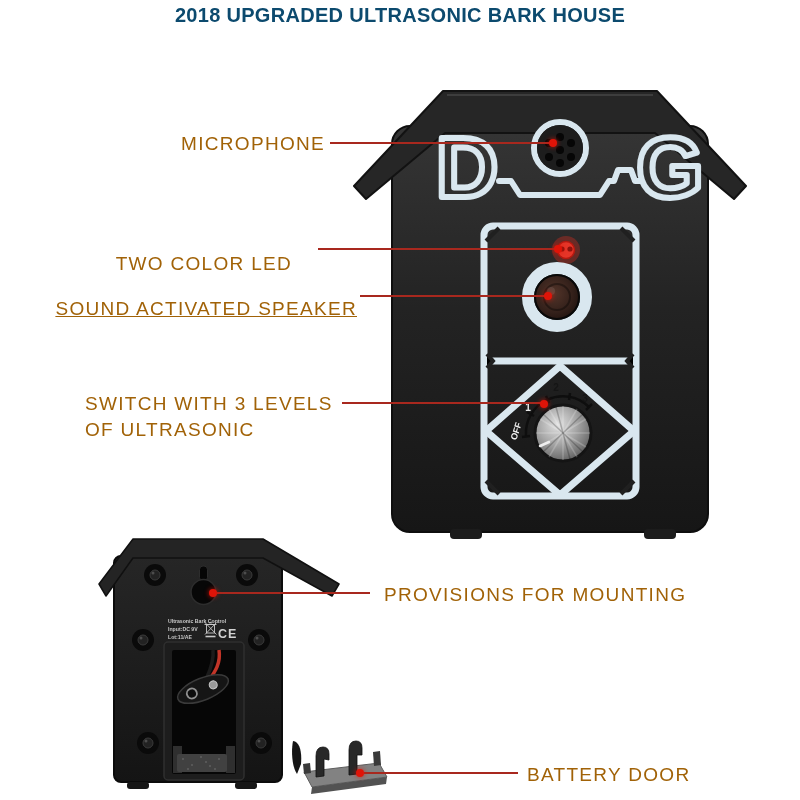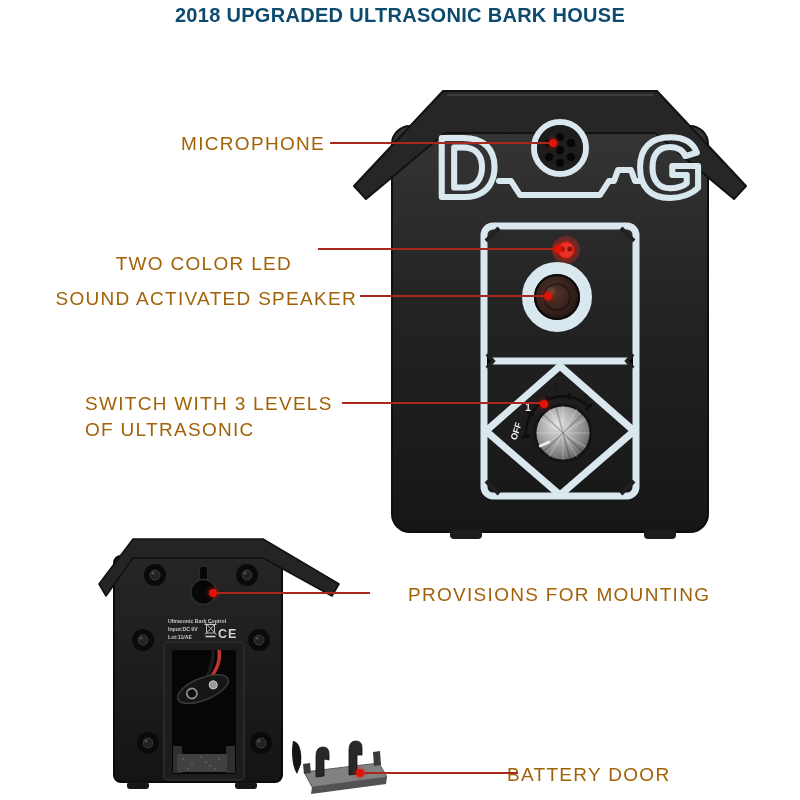--- a/index.html
+++ b/index.html
@@ -244,32 +244,32 @@
   </svg>
 
   <div class="callout-label" style="right:475px;top:131px;">MICROPHONE</div>
   <div class="callout-line" style="left:330px;top:142px;width:220px;"></div>
   <div class="callout-dot" style="left:549px;top:139px;"></div>
 
   <div class="callout-label" style="right:508px;top:237px;margin-top:14px;">TWO COLOR LED</div>
   <div class="callout-line" style="left:318px;top:248px;width:238px;"></div>
   <div class="callout-dot" style="left:554px;top:245px;"></div>
 
-  <div class="callout-label" style="right:443px;top:286px;">SOUND ACTIVATED SPEAKER</div>
+  <div class="callout-label" style="right:443px;top:296px;text-decoration:underline;">SOUND ACTIVATED SPEAKER</div>
   <div class="callout-line" style="left:360px;top:295px;width:188px;"></div>
   <div class="callout-dot" style="left:544px;top:292px;"></div>
 
   <div class="callout-label" style="left:85px;top:391px;">
     <div>SWITCH WITH 3 LEVELS</div>
     <div>OF ULTRASONIC</div>
   </div>
   <div class="callout-line" style="left:342px;top:402px;width:200px;"></div>
   <div class="callout-dot" style="left:540px;top:400px;"></div>
 
-  <div class="callout-label" style="left:384px;top:582px;margin-left:24px;">PROVISIONS FOR MOUNTING</div>
+  <div class="callout-label" style="left:384px;top:582px;">PROVISIONS FOR MOUNTING</div>
   <div class="callout-line" style="left:217px;top:592px;width:153px;"></div>
   <div class="callout-dot" style="left:209px;top:589px;"></div>
 
-  <div class="callout-label" style="left:507px;top:762px;">BATTERY DOOR</div>
+  <div class="callout-label" style="left:527px;top:762px;">BATTERY DOOR</div>
   <div class="callout-line" style="left:364px;top:772px;width:154px;"></div>
   <div class="callout-dot" style="left:356px;top:769px;"></div>
 
 </div>
 
 </body></html>

